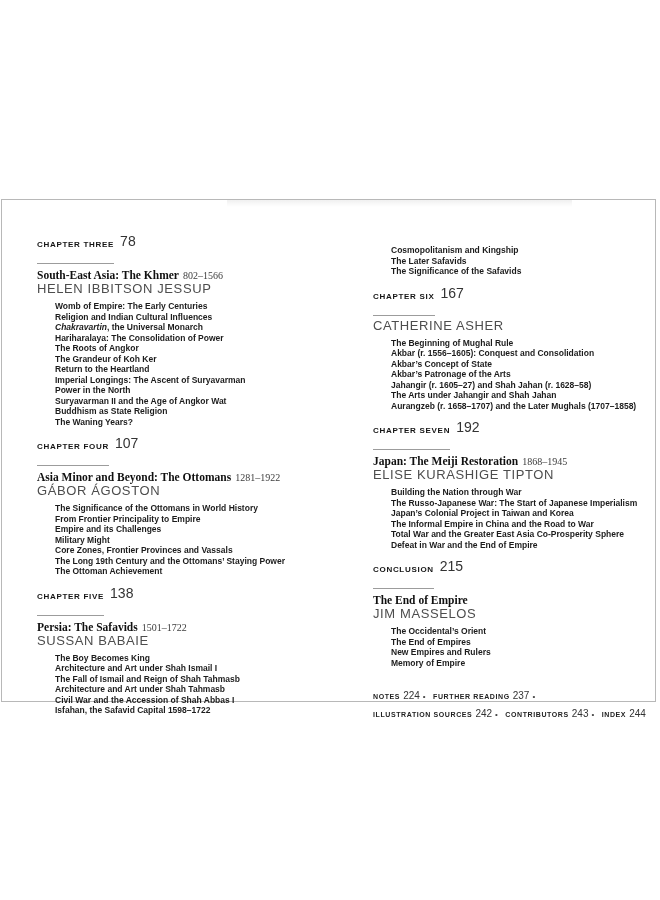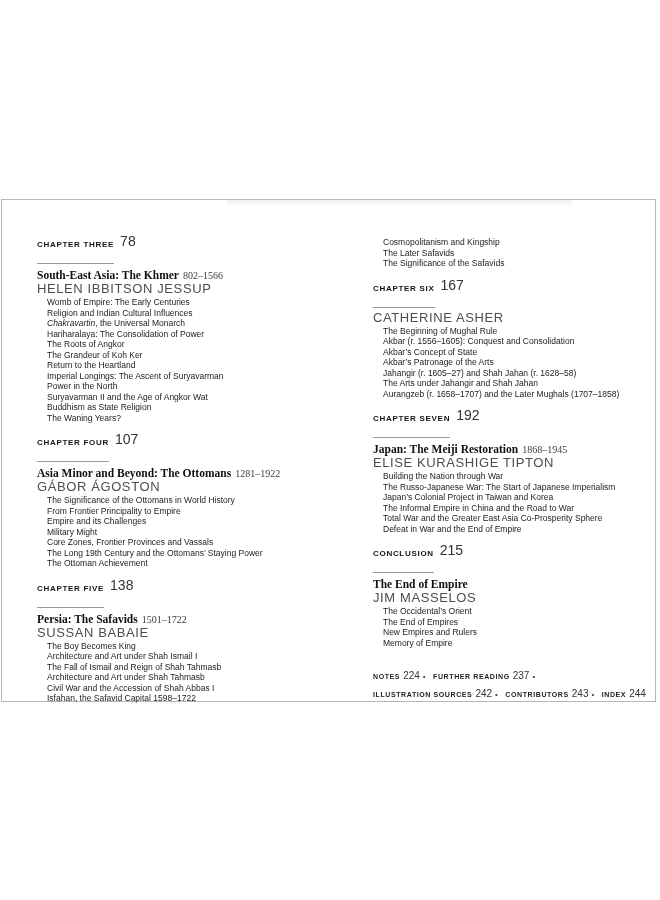--- a/index.html
+++ b/index.html
@@ -67,22 +67,23 @@
   }
   .chap-author {
     font-size: 13px;
     line-height: 9px;
     letter-spacing: 0.6px;
     color: #4d4d4d;
     margin: 0 0 4px 0;
   }
   ul.chap-items {
     list-style: none;
-    margin: 0;
+    margin: 8px;
     padding: 0 0 0 10px;
+    font-weight: bold;
   }
   ul.chap-items li {
     font-size: 8.5px;
     line-height: 10.5px;
     color: #1c1c1c;
   }
   ul.chap-items li i { font-style: italic; }
 
   .footer-refs {
     margin-top: 18px;

